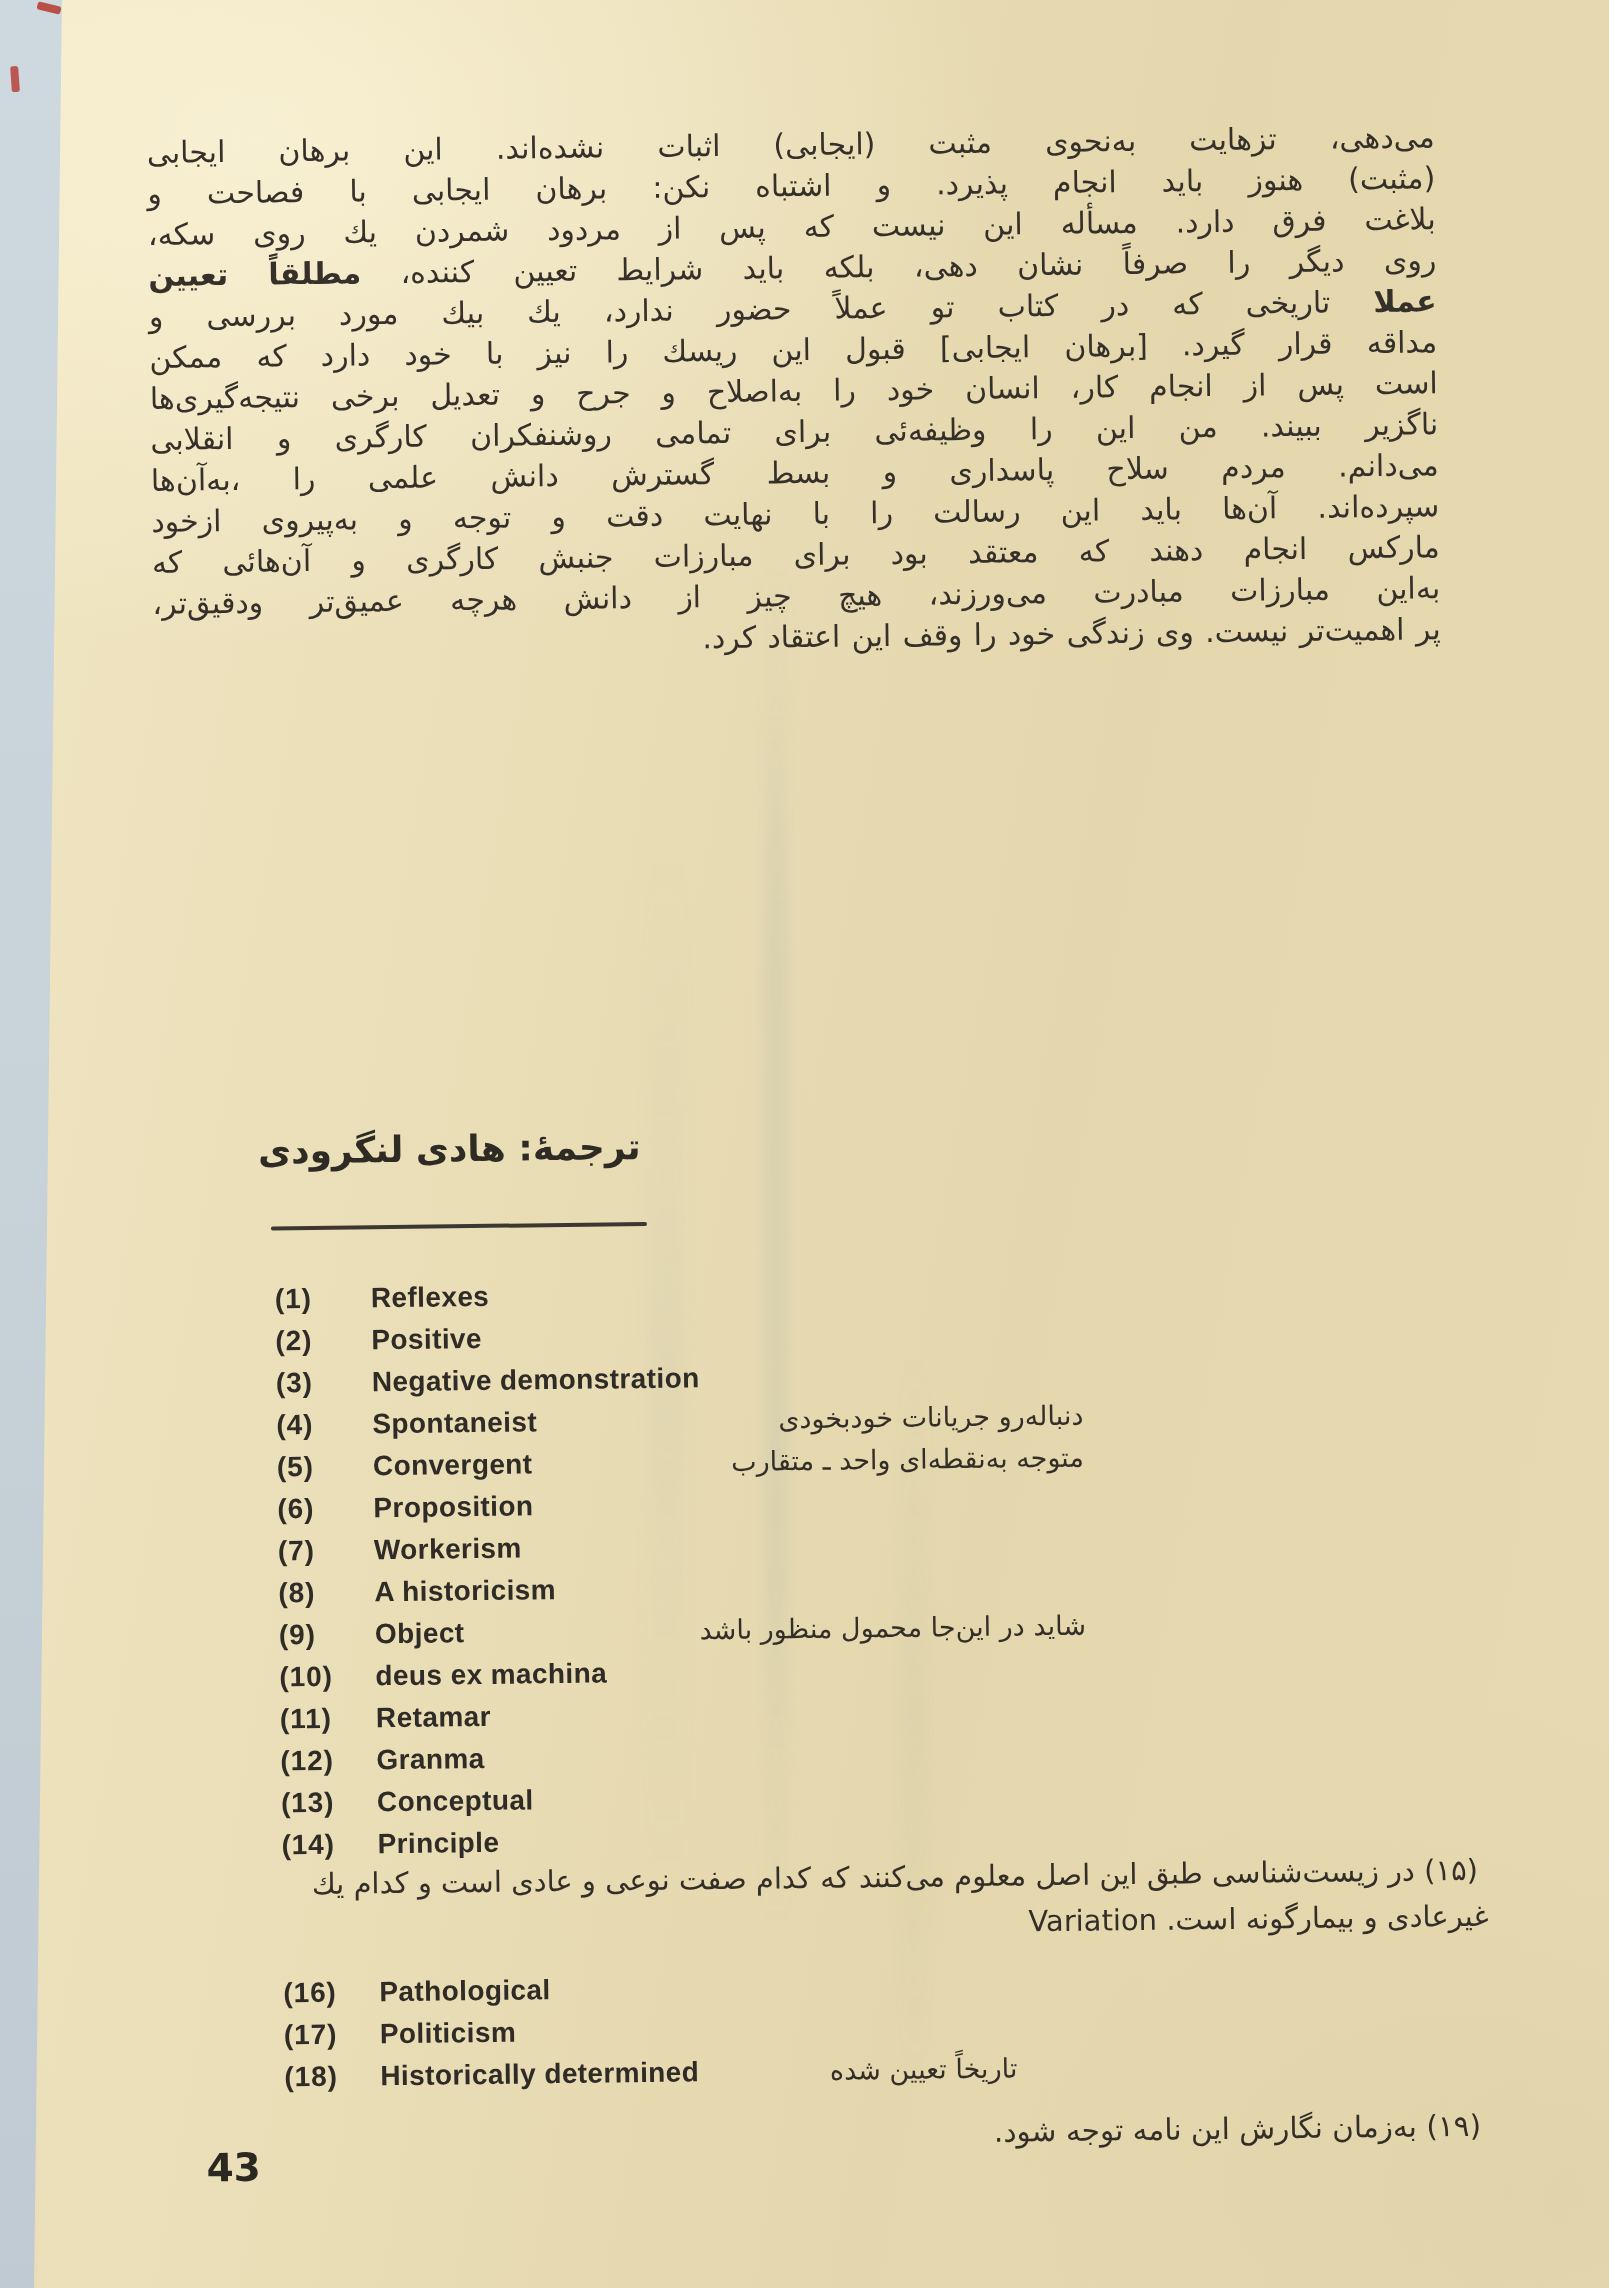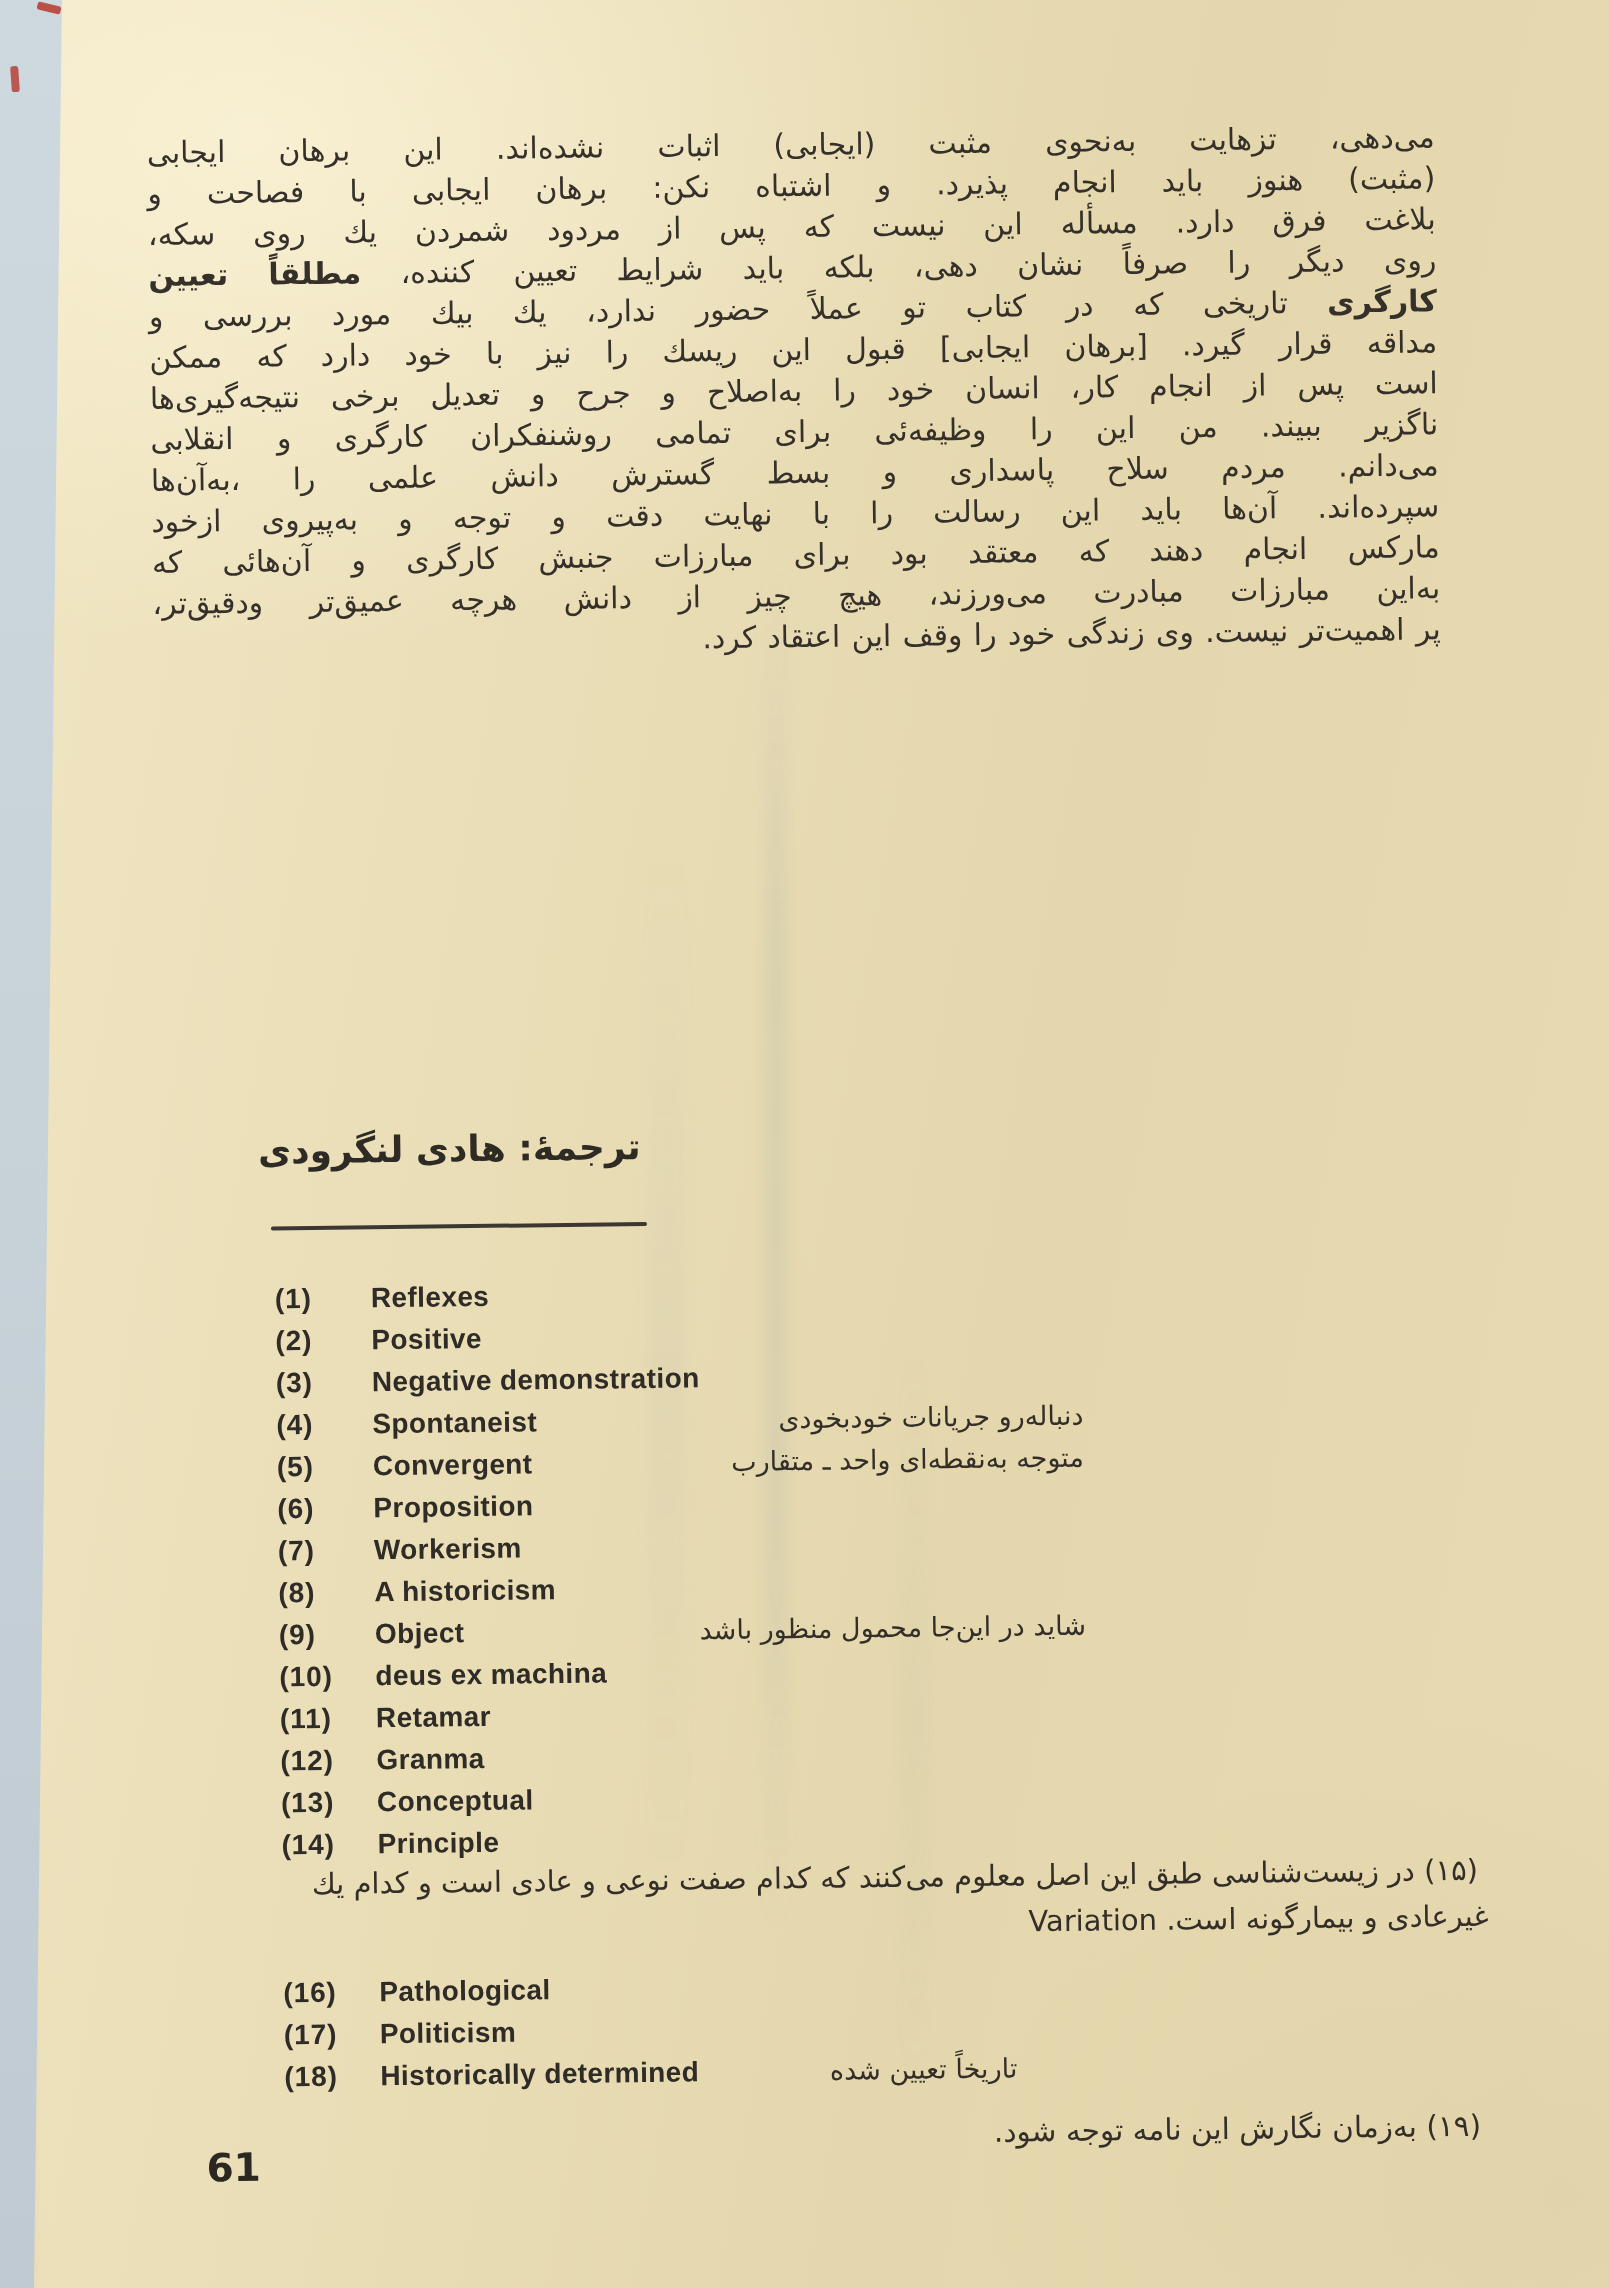--- a/index.html
+++ b/index.html
@@ -76,21 +76,21 @@
 <div class="redmark1"></div>
 <div class="redmark2"></div>
 
 <div class="content">
 
   <div class="para" id="para">
       <div class="pline" dir="rtl"><span>می‌دهی، تزهایت به‌نحوی مثبت (ایجابی) اثبات نشده‌اند. این برهان ایجابی</span></div>
       <div class="pline" dir="rtl"><span>(مثبت) هنوز باید انجام پذیرد. و اشتباه نکن: برهان ایجابی با فصاحت و</span></div>
       <div class="pline" dir="rtl"><span>بلاغت فرق دارد. مسأله این نیست که پس از مردود شمردن یك روی سکه،</span></div>
       <div class="pline" dir="rtl"><span>روی دیگر را صرفاً نشان دهی، بلکه باید شرایط تعیین کننده، </span><span class="b">مطلقاً تعیین</span></div>
-      <div class="pline" dir="rtl"><span class="b">کارگری</span><span> تاریخی که در کتاب تو عملاً حضور ندارد، یك بیك مورد بررسی و</span></div>
+      <div class="pline" dir="rtl"><span class="b">عملا</span><span> تاریخی که در کتاب تو عملاً حضور ندارد، یك بیك مورد بررسی و</span></div>
       <div class="pline" dir="rtl"><span>مداقه قرار گیرد. [برهان ایجابی] قبول این ریسك را نیز با خود دارد که ممکن</span></div>
       <div class="pline" dir="rtl"><span>است پس از انجام کار، انسان خود را به‌اصلاح و جرح و تعدیل برخی نتیجه‌گیری‌ها</span></div>
       <div class="pline" dir="rtl"><span>ناگزیر ببیند. من این را وظیفه‌ئی برای تمامی روشنفکران کارگری و انقلابی</span></div>
       <div class="pline" dir="rtl"><span>می‌دانم. مردم سلاح پاسداری و بسط گسترش دانش علمی را ،به‌آن‌ها</span></div>
       <div class="pline" dir="rtl"><span>سپرده‌اند. آن‌ها باید این رسالت را با نهایت دقت و توجه و به‌پیروی ازخود</span></div>
       <div class="pline" dir="rtl"><span>مارکس انجام دهند که معتقد بود برای مبارزات جنبش کارگری و آن‌هائی که</span></div>
       <div class="pline" dir="rtl"><span>به‌این مبارزات مبادرت می‌ورزند، هیچ چیز از دانش هرچه عمیق‌تر ودقیق‌تر،</span></div>
       <div class="pline last" dir="rtl"><span>پر اهمیت‌تر نیست. وی زندگی خود را وقف این اعتقاد کرد.</span></div>
     </div>
 
@@ -119,15 +119,15 @@
   <div class="fn fn15b">غیرعادی و بیمارگونه است. Variation</div>
 
   <div class="tlist" id="list2">
       <div class="trow"><span class="tnum">(16)</span><span class="tterm">Pathological</span></div>
       <div class="trow"><span class="tnum">(17)</span><span class="tterm">Politicism</span></div>
       <div class="trow"><span class="tnum">(18)</span><span class="tterm">Historically determined</span><span class="tann" dir="rtl">تاریخاً تعیین شده</span></div>
     </div>
 
   <div class="fn fn19">(۱۹) به‌زمان نگارش این نامه توجه شود.</div>
 
-  <div class="pagenum">61</div>
+  <div class="pagenum">43</div>
 </div>
 
 
 </body></html>

